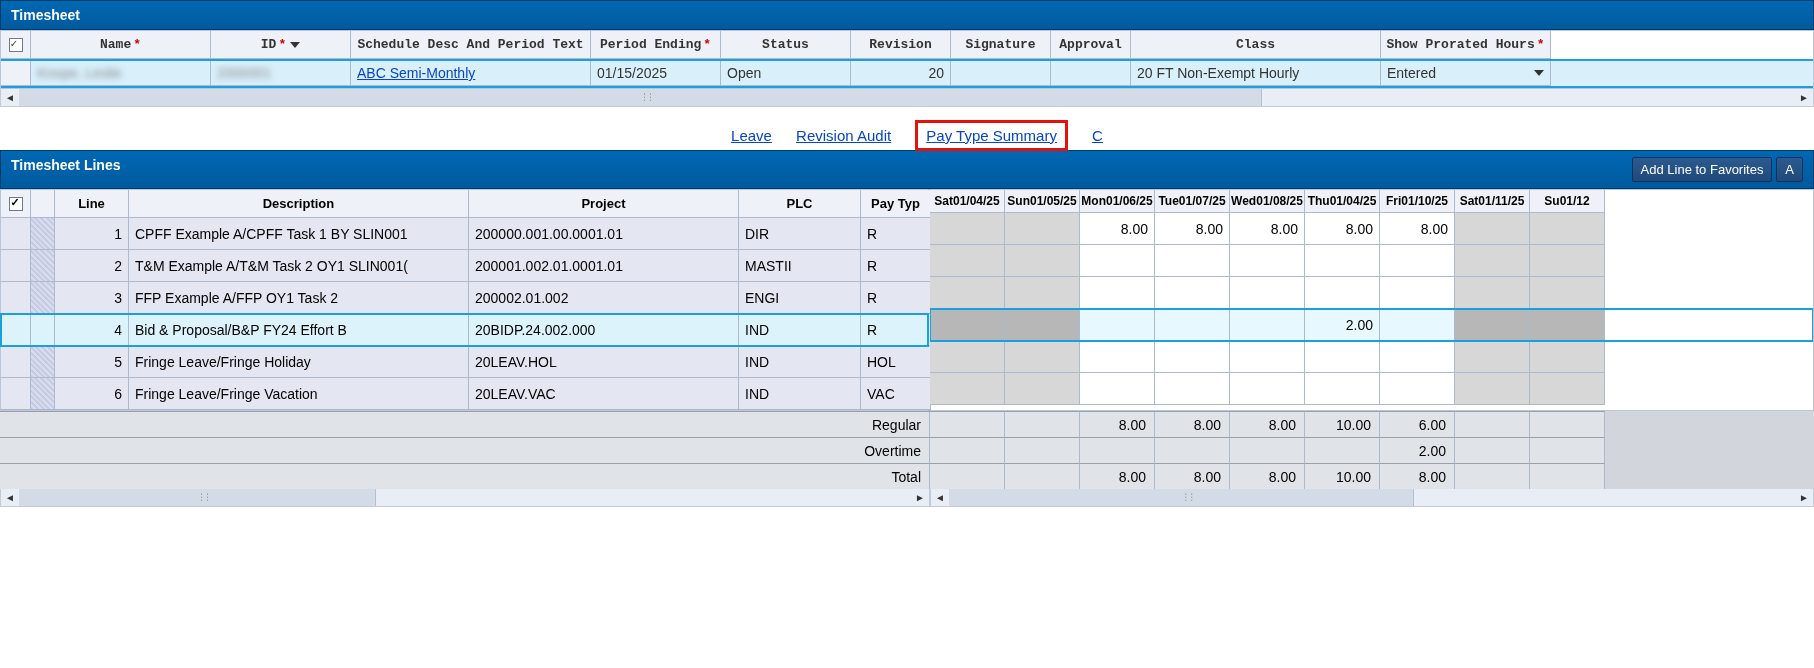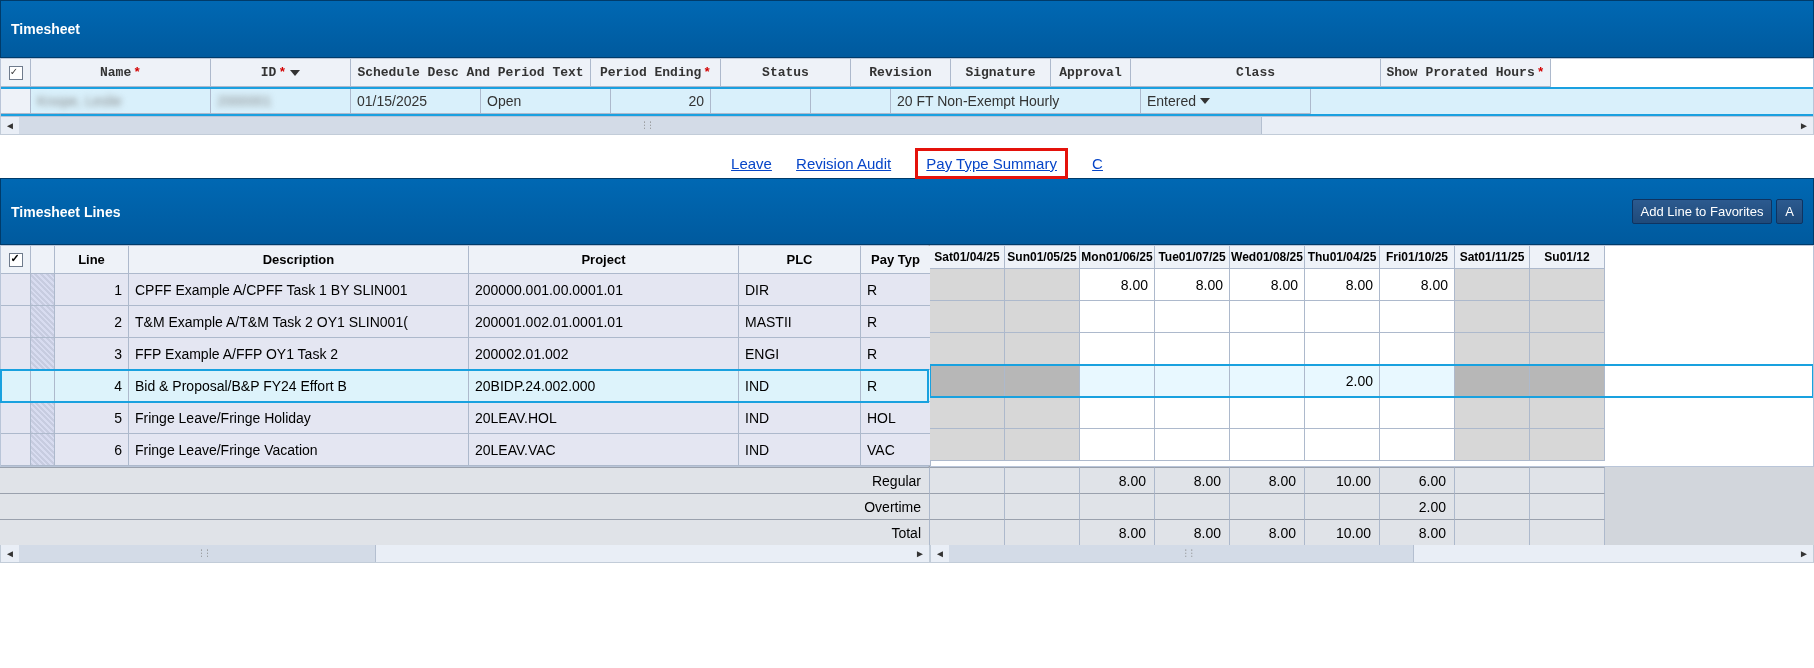--- a/index.html
+++ b/index.html
@@ -1,18 +1,18 @@
 <!DOCTYPE html>
 <html><head>
 <meta charset="utf-8">
 <style>
   * { box-sizing: border-box; margin: 0; padding: 0; }
   body { font-family: Arial, sans-serif; font-size: 14px; color: #000; background: #fff; width: 1814px; overflow: hidden; }
-  .panel-header { background: linear-gradient(to bottom, #0068b3, #005a9e); color: #fff; font-weight: bold; padding: 20px 10px; border: 1px solid #003b6a; }
-  .panel-header-row { display: flex; justify-content: space-between; align-items: center; }
+  .panel-header { background: linear-gradient(to bottom, #0068b3, #005a9e); color: #fff; font-weight: bold; padding: 6px 10px; border: 1px solid #003b6a; }
+  .panel-header-row { display: flex; justify-content: space-between; }
   .btn { background: linear-gradient(to bottom, #2c5a8f, #1f4a7a); color: #fff; border: 1px solid #0e3361; padding: 4px 8px; font-size: 13px; cursor: pointer; border-radius: 2px; }
   
   .ts-header-wrap { border: 1px solid #b9c5d8; }
   .ts-row { display: flex; }
   .ts-cell { border-right: 1px solid #adb9cc; border-bottom: 1px solid #adb9cc; display: flex; align-items: center; justify-content: center; }
   .ts-head { background: #eef2f8; font-size: 13px; color: #333; padding: 6px 0; font-weight: bold; font-family: Liberation Mono, monospace; }
   .ts-head .req { color: #d30000; margin-left: 2px; }
   .ts-body-row { background: #d9f0fb; border-top: 2px solid #1aa0e0; border-bottom: 2px solid #1aa0e0; }
   .ts-body-cell { padding: 4px 6px; font-size: 14px; color: #333; background: #d9f0fb; }
   .chk-col { width: 30px; min-width:30px; background:#eef2f8; }
@@ -133,35 +133,38 @@
   </div>
 
   <div class="ts-row ts-body-row">
     <div class="ts-cell chk-col"></div>
     <div class="ts-cell ts-body-cell name-col left">
       <span class="blur">Knope, Leslie</span>
     </div>
     <div class="ts-cell ts-body-cell id-col left">
       <span class="blur">2000001</span>
     </div>
+    <div class="ts-cell ts-body-cell sched-col left">
+      <span class="link">ABC Semi-Monthly</span>
+    </div>
     <div class="ts-cell ts-body-cell pend-col left">
       <span>01/15/2025</span>
     </div>
     <div class="ts-cell ts-body-cell status-col left">
       <span>Open</span>
     </div>
     <div class="ts-cell ts-body-cell rev-col right">
       <span>20</span>
     </div>
     <div class="ts-cell ts-body-cell sig-col"></div>
     <div class="ts-cell ts-body-cell appr-col"></div>
     <div class="ts-cell ts-body-cell class-col left">
       <span>20 FT Non-Exempt Hourly</span>
     </div>
-    <div class="ts-cell ts-body-cell show-col left" style="">
+    <div class="ts-cell ts-body-cell show-col left" style="justify-content:space-between;">
       <span>Entered</span>
       <span class="tri-down"></span>
     </div>
   </div>
 </div>
 
 <div class="hscroll-strip">
   <div class="arrow">◄</div>
   <div class="track">
     <div class="thumb">

